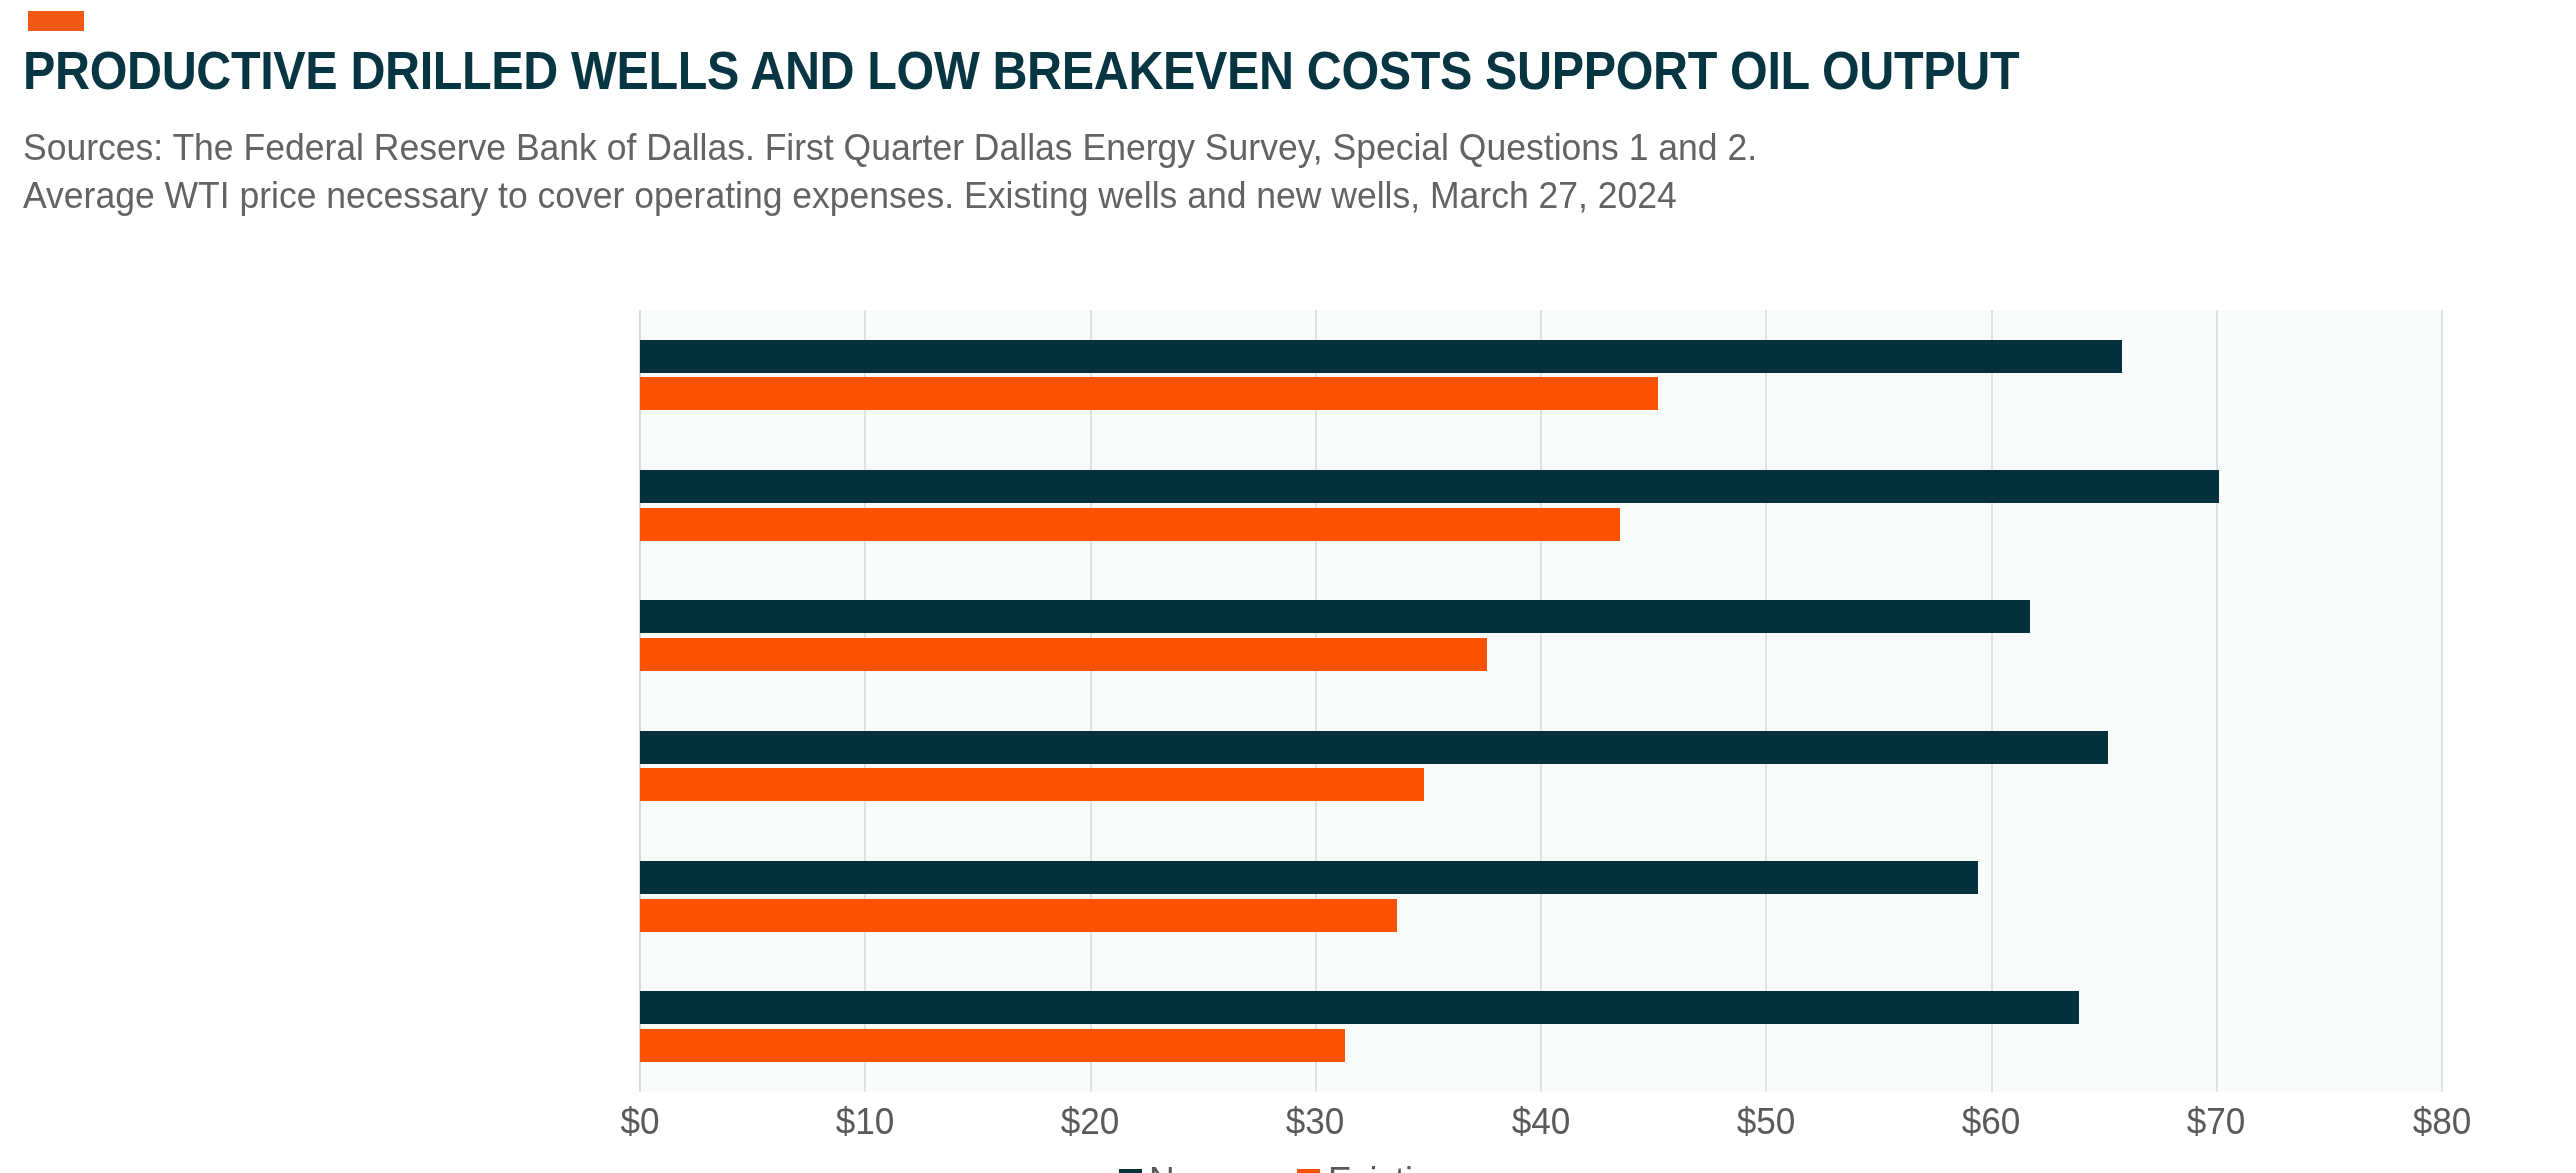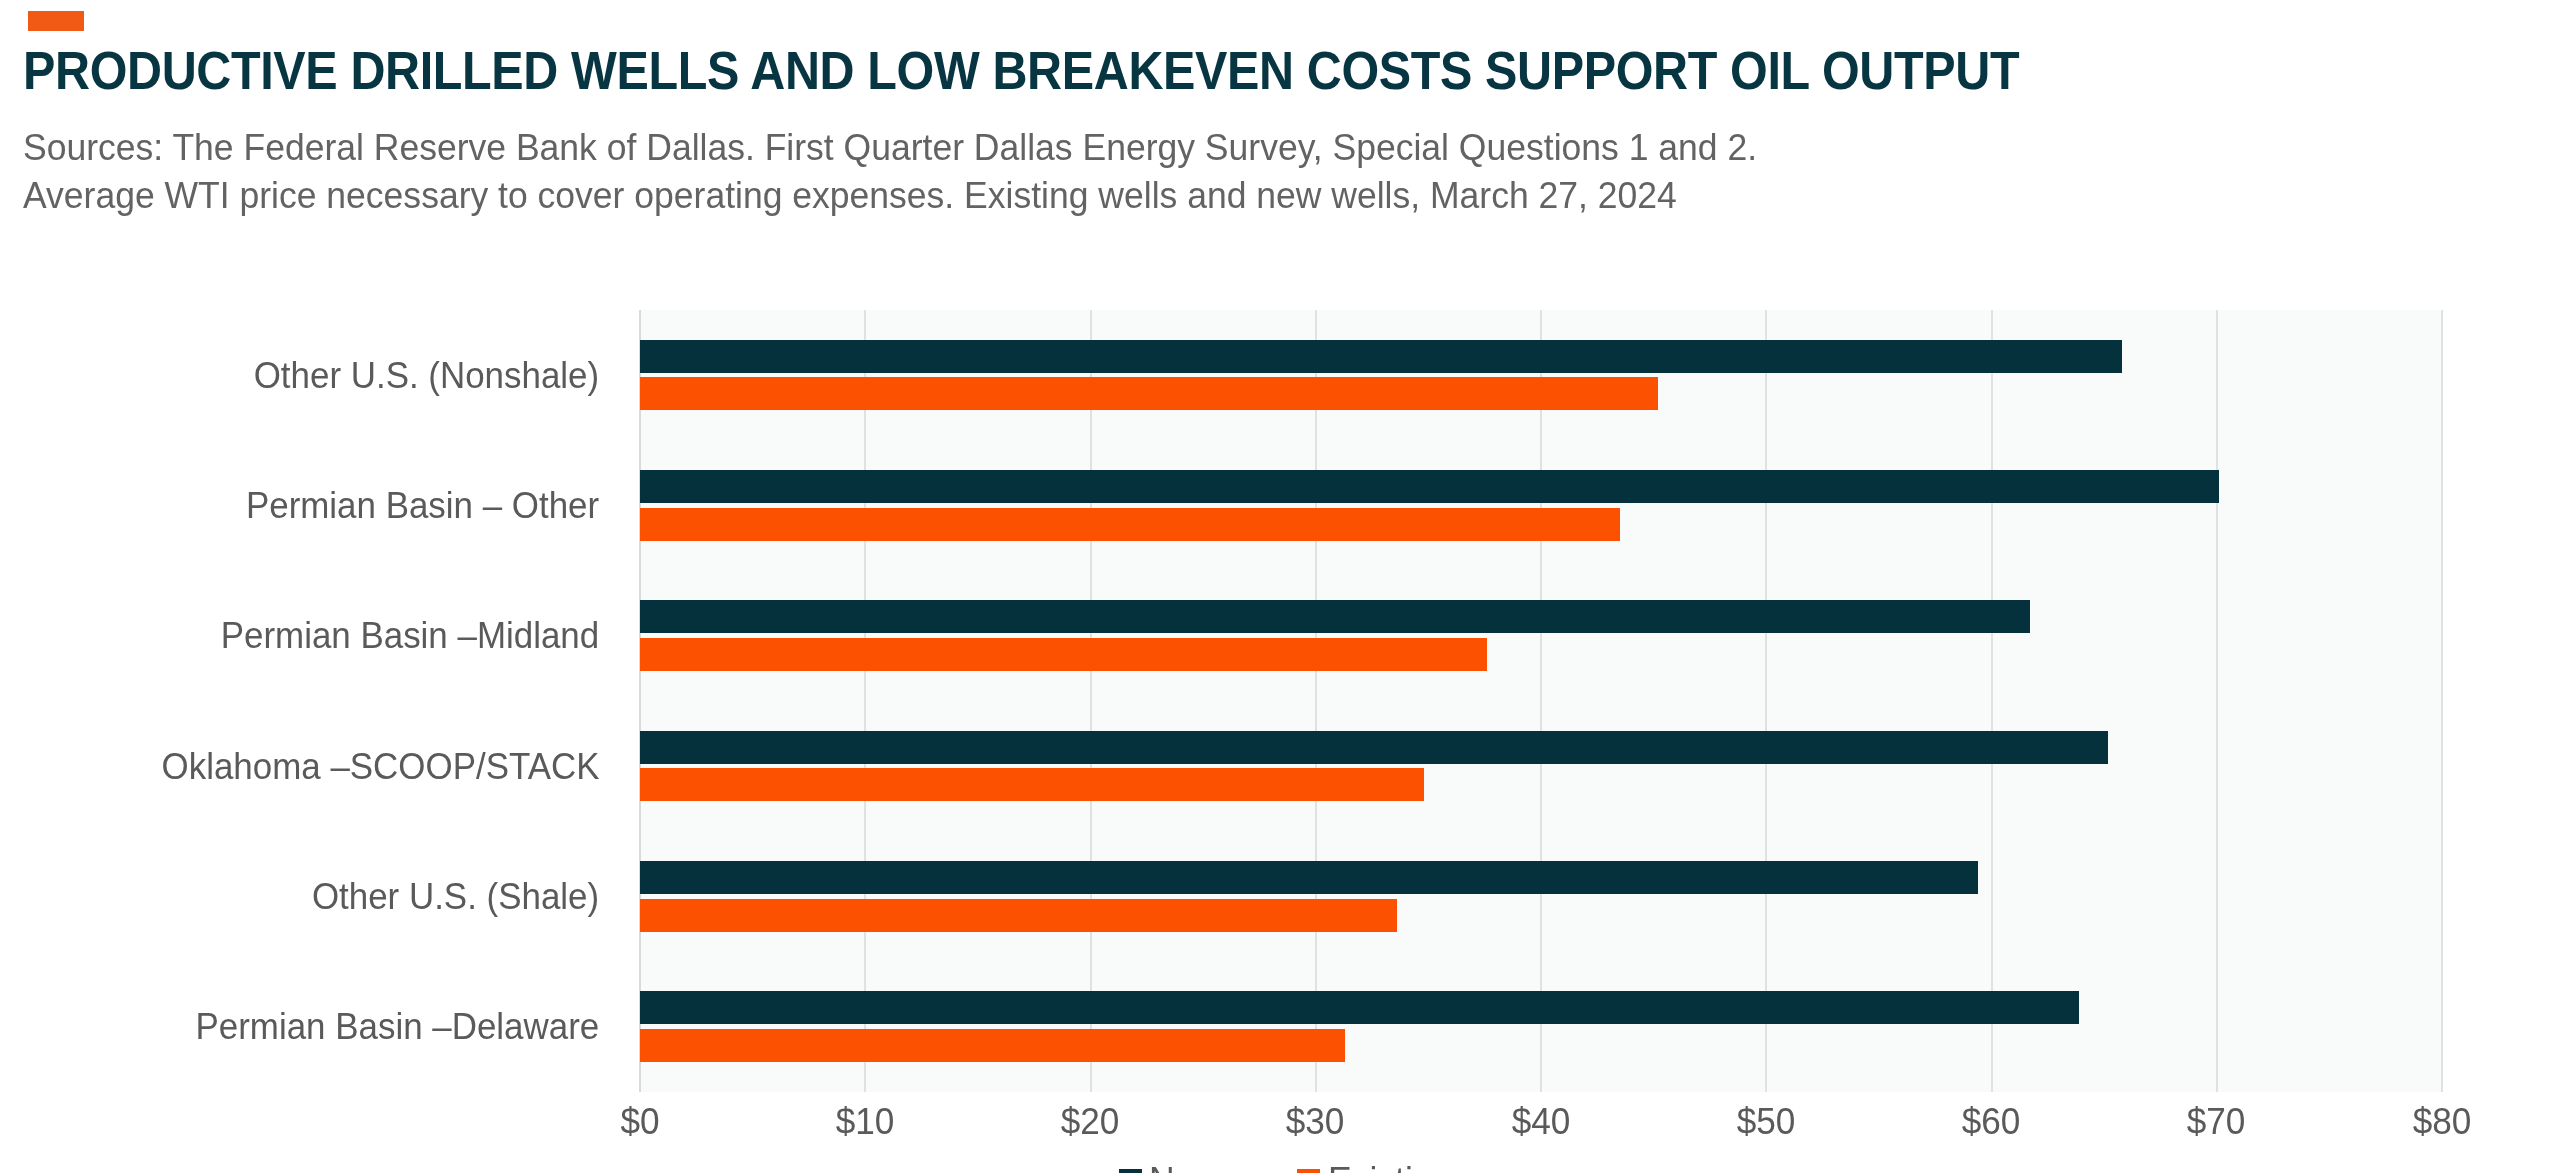--- a/index.html
+++ b/index.html
@@ -185,28 +185,20 @@
     <div class="plot" id="plot-area">
         <div class="gridline axis-zero" style="left: -0.8px;"></div>
         <div class="gridline" style="left: 224px;"></div>
         <div class="gridline" style="left: 450px;"></div>
         <div class="gridline" style="left: 675px;"></div>
         <div class="gridline" style="left: 900px;"></div>
         <div class="gridline" style="left: 1125px;"></div>
         <div class="gridline" style="left: 1351px;"></div>
         <div class="gridline" style="left: 1576px;"></div>
         <div class="gridline" style="left: 1801px;"></div>
-      </div>
-    <div class="ylabels" id="ylabels">
-        <div class="ylabel" style="top: 46px;">Other U.S. (Nonshale)</div>
-        <div class="ylabel" style="top: 176px;">Permian Basin – Other</div>
-        <div class="ylabel" style="top: 306px;">Permian Basin –Midland</div>
-        <div class="ylabel" style="top: 437px;">Oklahoma –SCOOP/STACK</div>
-        <div class="ylabel" style="top: 567px;">Other U.S. (Shale)</div>
-        <div class="ylabel" style="top: 697px;">Permian Basin –Delaware</div>
       </div>
     <div class="bars" id="bars">
         <div class="bar new" title="New: $65.8" style="top: 30px; width: 1482px; background: rgb(4, 49, 60);"></div>
         <div class="bar existing" title="Existing: $45.2" style="top: 67px; width: 1018px; background: rgb(251, 81, 0);"></div>
         <div class="bar new" title="New: $70.1" style="top: 160px; width: 1579px; background: rgb(4, 49, 60);"></div>
         <div class="bar existing" title="Existing: $43.5" style="top: 198px; width: 980px; background: rgb(251, 81, 0);"></div>
         <div class="bar new" title="New: $61.7" style="top: 290px; width: 1390px; background: rgb(4, 49, 60);"></div>
         <div class="bar existing" title="Existing: $37.6" style="top: 328px; width: 847px; background: rgb(251, 81, 0);"></div>
         <div class="bar new" title="New: $65.2" style="top: 421px; width: 1468px; background: rgb(4, 49, 60);"></div>
         <div class="bar existing" title="Existing: $34.8" style="top: 458px; width: 784px; background: rgb(251, 81, 0);"></div>

